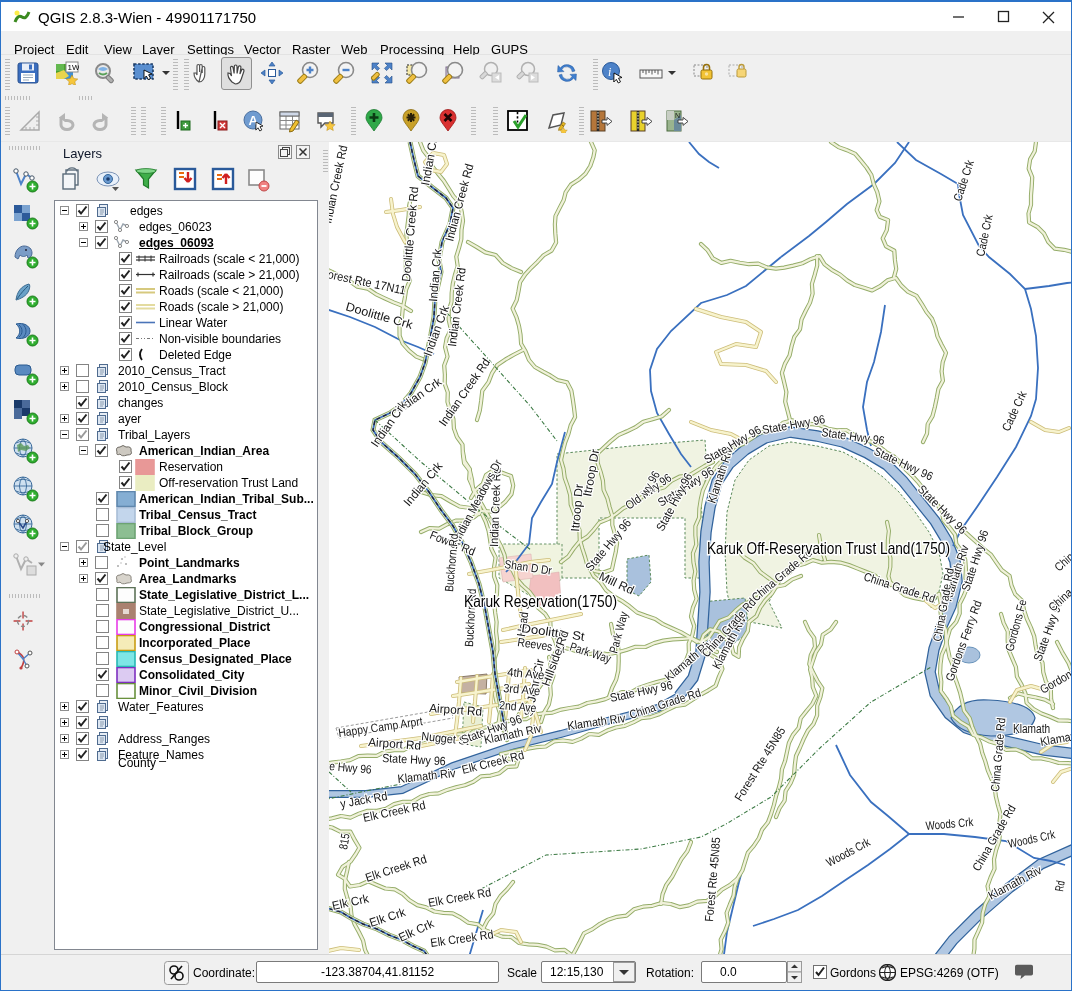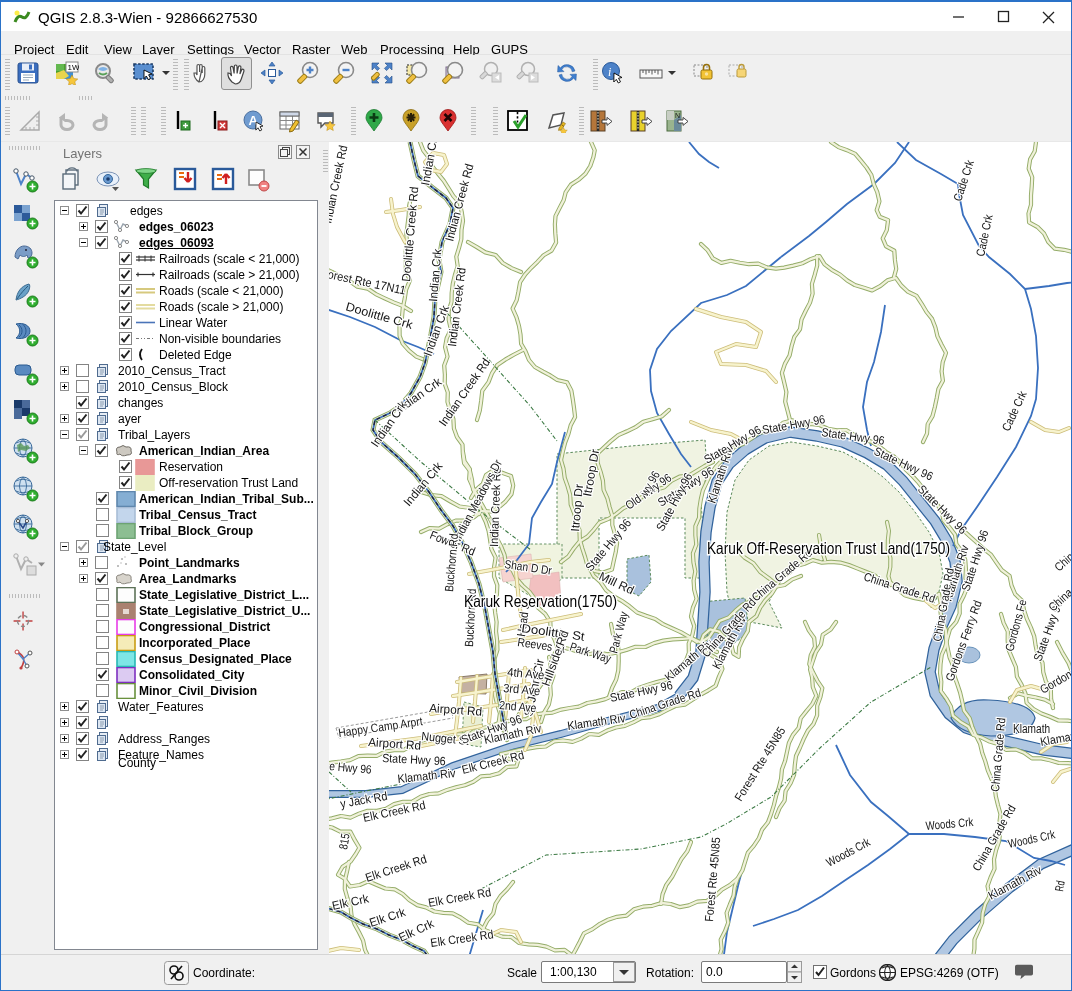--- a/index.html
+++ b/index.html
@@ -19,42 +19,42 @@
 
 #toolbar1 { left:0; top:53px; width:1070px; height:39px; background:#f0f0f0; }
 #toolbar1b { left:0; top:92px; width:1070px; height:8px; background:#f0f0f0; }
 #toolbar2 { left:0; top:100px; width:1070px; height:40px; background:#f0f0f0; border-bottom:1px solid #e8e8e8;}
 .grip { width:5px; background-image:repeating-linear-gradient(to bottom,#bbb 0 1px,#f0f0f0 1px 3px); }
 .hgrip { height:4px; background-image:repeating-linear-gradient(to right,#bbb 0 1px,#f0f0f0 1px 3px); }
 
 #leftbar { left:0; top:140px; width:48px; height:812px; background:#f0f0f0; }
 
 #layers { left:48px; top:140px; width:273px; height:812px; background:#f0f0f0; }
-#layers-title { left:14px; top:4px; font-size:13px; color:#737373; }
+#layers-title { left:14px; top:4px; font-size:13px; color:#0f172a; }
 #ltree { position:absolute; left:5px; top:58px; width:264px; height:750px; background:#fff; border:1px solid #828790; overflow:hidden; }
 .trow { position:absolute; left:0; height:16px; font-size:12px; color:#000; white-space:nowrap; }
 
 #splitter { left:321px; top:140px; width:7px; height:812px; background:#f0f0f0; }
 
 #map { left:328px; top:140px; width:742px; height:812px; background:#fff; }
 
 #status { left:0; top:952px; width:1070px; height:36px; background:#f0f0f0; border-top:1px solid #d5d5d5; font-size:12px; color:#000; }
 #status .lbl { position:absolute; top:11px; }
 .field { position:absolute; background:#fff; border:1px solid #7a7a7a; border-radius:2px; font-size:12px; }
 #bottomedge { left:0; top:988px; width:1070px; height:3px; background:#2a72c8; }
 </style>
 </head>
 <body>
 <div id="win">
   <div class="abs" id="titlebar">
     <svg class="abs" style="left:12px;top:6px" width="18" height="18" viewBox="0 0 18 18">
       <path d="M2 14 Q5 6 9 9 Q13 12 16 4" stroke="#3a8a1f" stroke-width="3" fill="none"></path>
       <circle cx="4" cy="5" r="2.5" fill="#fced4a"></circle>
     </svg>
-    <span class="abs" id="title-text">QGIS 2.8.3-Wien - 92866627530</span>
+    <span class="abs" id="title-text">QGIS 2.8.3-Wien - 49901171750</span>
     <div class="abs winbtn" style="left:935px;"><svg width="45" height="29">
           <line x1="17" y1="15" x2="28" y2="15" stroke="#222" stroke-width="1.3"></line>
         </svg></div>
     <div class="abs winbtn" style="left:980px;"><svg width="45" height="29">
           <rect x="17.5" y="9.5" width="10" height="10" fill="none" stroke="#222" stroke-width="1.3"></rect>
         </svg></div>
     <div class="abs winbtn" style="left:1025px;"><svg width="45" height="29">
           <path d="M17 10 L28 21 M28 10 L17 21" stroke="#222" stroke-width="1.3"></path>
         </svg></div>
   </div>
@@ -439,21 +439,21 @@
           <svg class="abs" style="left:40px;top:1px" width="13" height="13" viewBox="0 0 13 13">
             <rect x="0.5" y="0.5" width="12" height="12" fill="#fff" stroke="#848484"></rect>
             <path d="M2.5 6.5 L5 9.5 L10.5 2.5" stroke="#222" stroke-width="2" fill="none"></path>
           </svg>
           <svg class="abs" style="left:59px;top:0px" width="15" height="15" viewBox="0 0 15 15">
             <path d="M2 3 L6 11 L9 5 L13 7" stroke="#9aa4ae" stroke-width="1.4" fill="none"></path>
             <circle cx="2" cy="3" r="1.6" fill="#fff" stroke="#888"></circle>
             <circle cx="6" cy="11" r="1.6" fill="#fff" stroke="#888"></circle>
             <circle cx="13" cy="7" r="1.6" fill="#fff" stroke="#888"></circle>
           </svg>
-          <span class="abs" style="left:84px;top:1px;font-weight:bold;">edges_06023</span>
+          <span class="abs" style="left:84px;top:1px;font-weight:normal;">edges_06023</span>
         </div>
 <div class="trow" style="top:34px;width:264px">
           <svg class="abs" style="left:24px;top:3px" width="9" height="9" viewBox="0 0 9 9">
             <rect x="0.5" y="0.5" width="8" height="8" fill="#fff" stroke="#8f8f8f"></rect>
             <line x1="2" y1="4.5" x2="7" y2="4.5" stroke="#000"></line>
           </svg>
           <svg class="abs" style="left:40px;top:1px" width="13" height="13" viewBox="0 0 13 13">
             <rect x="0.5" y="0.5" width="12" height="12" fill="#fff" stroke="#848484"></rect>
             <path d="M2.5 6.5 L5 9.5 L10.5 2.5" stroke="#222" stroke-width="2" fill="none"></path>
           </svg>
@@ -738,21 +738,21 @@
           <span class="abs" style="left:84px;top:1px;font-weight:bold;">State_Legislative_District_L...</span>
         </div>
 <div class="trow" style="top:402px;width:264px">
           <svg class="abs" style="left:41px;top:1px" width="13" height="13" viewBox="0 0 13 13">
             <rect x="0.5" y="0.5" width="12" height="12" fill="#fff" stroke="#848484"></rect>
           </svg>
           <svg class="abs" style="left:61px;top:0px" width="20" height="16" viewBox="0 0 20 16">
             <rect x="1" y="0.5" width="18" height="15" fill="#aa8170" stroke="#aa8170" stroke-width="1.6"></rect>
             <rect x="7" y="6" width="6" height="5" fill="#e7d9d3"></rect>
           </svg>
-          <span class="abs" style="left:84px;top:1px;font-weight:bold;">State_Legislative_District_U...</span>
+          <span class="abs" style="left:84px;top:1px;font-weight:normal;">State_Legislative_District_U...</span>
         </div>
 <div class="trow" style="top:418px;width:264px">
           <svg class="abs" style="left:41px;top:1px" width="13" height="13" viewBox="0 0 13 13">
             <rect x="0.5" y="0.5" width="12" height="12" fill="#fff" stroke="#848484"></rect>
           </svg>
           <svg class="abs" style="left:61px;top:0px" width="20" height="16" viewBox="0 0 20 16">
             <rect x="1" y="0.5" width="18" height="15" fill="#fdfdfd" stroke="#e83ce8" stroke-width="1.6"></rect>
           </svg>
           <span class="abs" style="left:84px;top:1px;font-weight:bold;">Congressional_District</span>
         </div>
@@ -1143,24 +1143,25 @@
         <text x="828" y="865" transform="rotate(-28 828 865)" font-size="12" textLength="47.7" lengthAdjust="spacingAndGlyphs" fill="#151515" stroke="#ffffff" stroke-width="2.4" paint-order="stroke" font-family="Liberation Sans, sans-serif">Woods Crk</text>
         <text x="740" y="800" transform="rotate(-58 740 800)" font-size="12" textLength="84.8" lengthAdjust="spacingAndGlyphs" fill="#151515" stroke="#ffffff" stroke-width="2.4" paint-order="stroke" font-family="Liberation Sans, sans-serif">Forest Rte 45N85</text>
         <text x="712" y="920" transform="rotate(-85 712 920)" font-size="12" textLength="84.8" lengthAdjust="spacingAndGlyphs" fill="#151515" stroke="#ffffff" stroke-width="2.4" paint-order="stroke" font-family="Liberation Sans, sans-serif">Forest Rte 45N85</text>
         <text x="1062" y="890" transform="rotate(-80 1062 890)" font-size="12" textLength="10.6" lengthAdjust="spacingAndGlyphs" fill="#151515" stroke="#ffffff" stroke-width="2.4" paint-order="stroke" font-family="Liberation Sans, sans-serif">Rd</text>
         <text x="463" y="605" font-size="16.5" textLength="153" lengthAdjust="spacingAndGlyphs" fill="#000" stroke="#fff" stroke-width="3" paint-order="stroke" font-family="Liberation Sans, sans-serif">Karuk Reservation(1750)</text>
         <text x="706" y="552" font-size="16.5" textLength="243" lengthAdjust="spacingAndGlyphs" fill="#000" stroke="#fff" stroke-width="3" paint-order="stroke" font-family="Liberation Sans, sans-serif">Karuk Off-Reservation Trust Land(1750)</text>
       </svg>
     </div>
   <div class="abs" id="status">
     <span class="lbl" style="left:192px">Coordinate:</span>
+    <div class="field" style="left:255px;top:6px;width:243px;height:22px;text-align:center;line-height:20px">-123.38704,41.81152</div>
     <span class="lbl" style="left:506px">Scale</span>
-    <div class="field" style="left:540px;top:6px;width:95px;height:22px;line-height:20px;padding-left:8px">1:00,130</div>
+    <div class="field" style="left:540px;top:6px;width:95px;height:22px;line-height:20px;padding-left:8px">12:15,130</div>
     <span class="lbl" style="left:645px">Rotation:</span>
-    <div class="field" style="left:700px;top:6px;width:86px;height:22px;line-height:20px;padding-left:4px">0.0</div>
+    <div class="field" style="left:700px;top:6px;width:86px;height:22px;line-height:20px;padding-left:18px">0.0</div>
     <span class="lbl" style="left:829px">Gordons</span>
       <svg class="abs" style="left:163px;top:6px" width="25" height="24" viewBox="0 0 25 24">
         <rect x="0.5" y="0.5" width="24" height="23" rx="3" fill="#f4f4f4" stroke="#9a9a9a"></rect>
         <circle cx="10" cy="9" r="4" fill="none" stroke="#111" stroke-width="1.6"></circle>
         <circle cx="15" cy="15" r="4" fill="none" stroke="#111" stroke-width="1.6"></circle>
         <path d="M7 18 L18 5" stroke="#111" stroke-width="1.6"></path>
       </svg>
       <svg class="abs" style="left:612px;top:7px" width="22" height="20" viewBox="0 0 22 20">
         <rect x="0.5" y="0.5" width="21" height="19" fill="#f0f0f0" stroke="#9a9a9a"></rect>
         <path d="M6 8 l5 5 5 -5 Z" fill="#333"></path>

